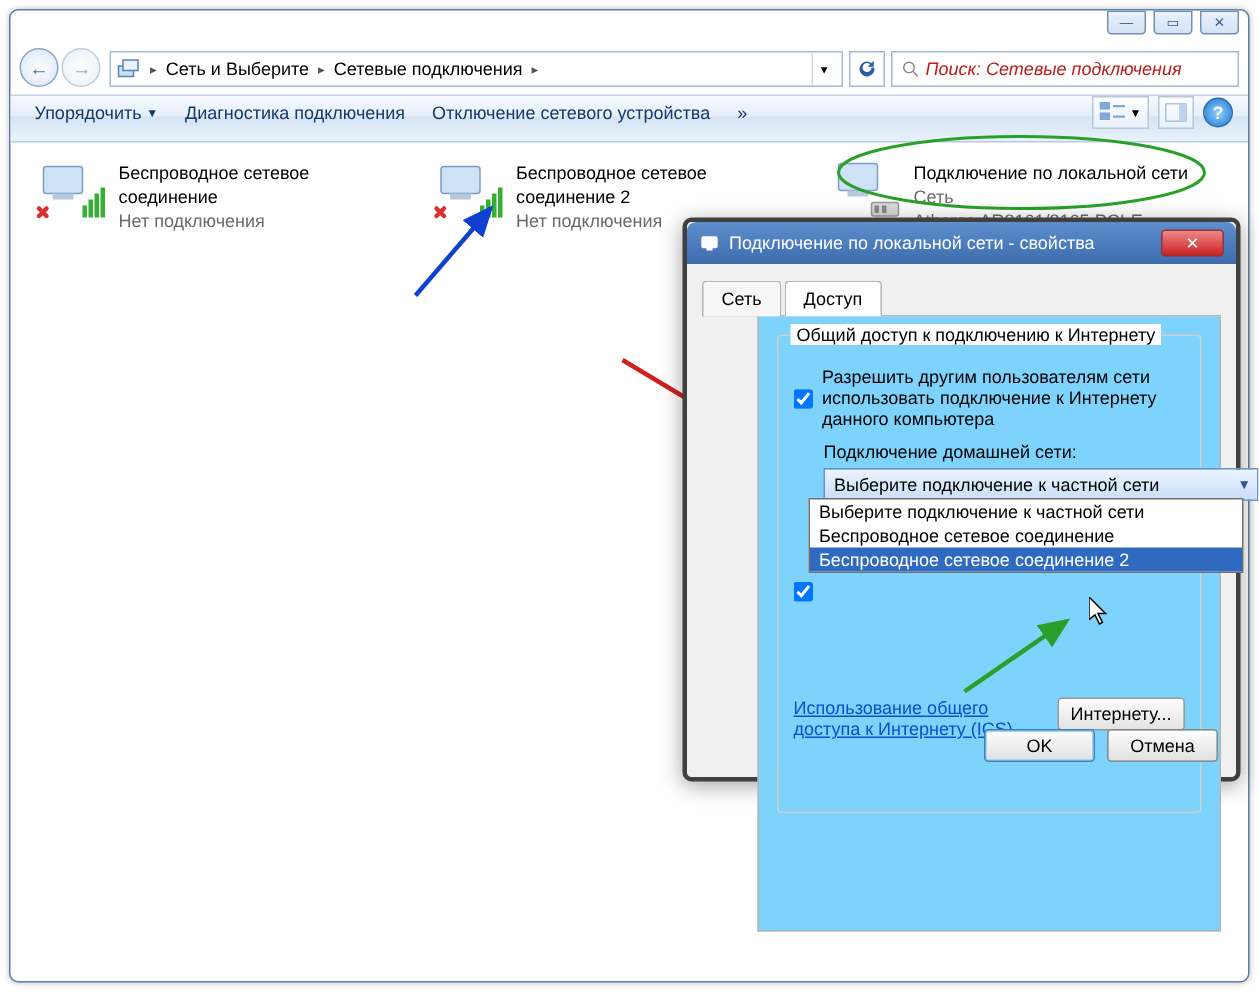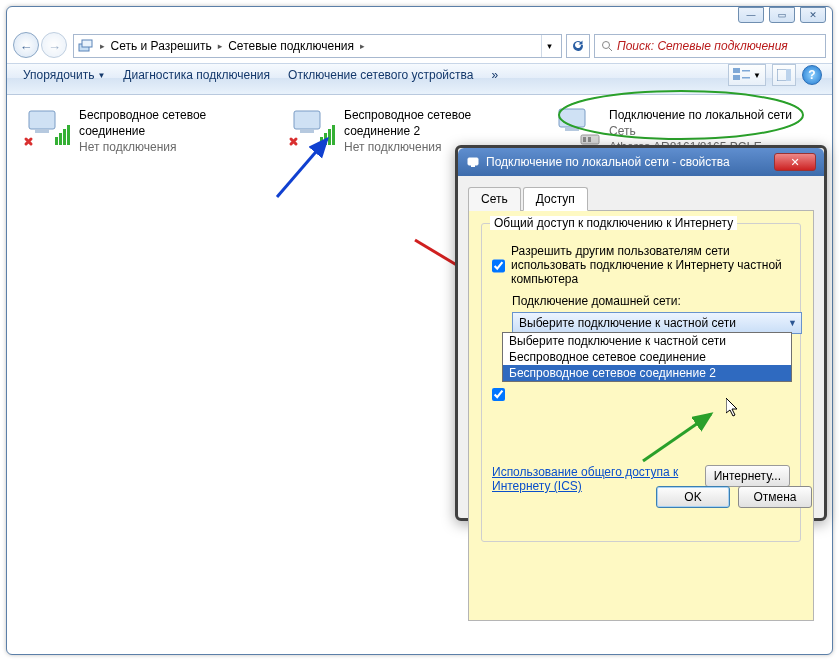--- a/index.html
+++ b/index.html
@@ -46,21 +46,21 @@
 
 
 .dialog { position: absolute; left: 455px; top: 145px; width: 372px; height: 376px; border: 3px solid #404040; border-radius: 6px; background: #f0f0f0; box-shadow: 0 3px 14px rgba(0,0,0,.35); overflow: visible; }
 .dlg-title { height: 28px; background: linear-gradient(#5f8ecf,#3d6cac); border-radius: 6px 6px 0 0; display: flex; align-items: center; padding: 0 8px; color: #fff; font-size: 12px; }
 .dlg-title .spacer { flex: 1; }
 .dlg-close { width: 42px; height: 18px; background: linear-gradient(#e88,#c22); border: 1px solid #933; border-radius: 3px; color: #fff; display: flex; align-items: center; justify-content: center; font-size: 11px; }
 .dlg-body { padding: 10px 10px 8px; }
 .tabs { display: flex; border-bottom: 1px solid #b5b5b5; }
 .tab { font-size: 12px; padding: 4px 12px; border: 1px solid #b5b5b5; border-bottom: none; background: #f6f6f6; margin-right: 2px; border-radius: 3px 3px 0 0; position: relative; top: 1px; }
 .tab.active { background: #fff; border-bottom: 1px solid #fff; }
-.panel { background: #fef9c3; border: 1px solid #b5b5b5; border-top: none; height: 410px; padding: 12px; position: relative; font-size: 12px; }
+.panel { background: #7dd3fc; border: 1px solid #b5b5b5; border-top: none; height: 410px; padding: 12px; position: relative; font-size: 12px; margin-left: 37px; }
 .group { border: 1px solid #cfcfcf; border-radius: 3px; padding: 14px 10px 48px; position: relative; }
 .group-title { position: absolute; top: -8px; left: 8px; background: #fff; padding: 0 4px; font-size: 12px; }
 .chk-row { display: flex; gap: 6px; margin: 6px 0; }
 .chk-row input { margin-top: 2px; }
 .sub { margin-left: 20px; margin-top: 8px; }
 .combo { width: 290px; height: 22px; border: 1px solid #6893cc; background: linear-gradient(#ecf4ff,#c9def7); display: flex; align-items: center; padding: 0 6px; font-size: 12px; position: relative; }
 .combo .caret { position: absolute; right: 4px; font-size: 9px; color: #2b5592; }
 .dropdown { position: absolute; left: 20px; top: 108px; width: 290px; border: 1px solid #707070; background: #fff; font-size: 12px; z-index: 5; }
 .dropdown .opt { padding: 1px 6px; }
 .dropdown .opt.hl { background: #2f6ac0; color: #fff; }
@@ -88,21 +88,21 @@
       <span class="nav-circle nav-fwd">→</span>
     </div>
     <div class="breadcrumb">
       <span class="bc-icon">
         <svg viewBox="0 0 16 16">
             <rect x="1" y="6" width="10" height="7" fill="#c8dff5" stroke="#5a84b8"></rect>
             <rect x="4" y="2" width="10" height="7" fill="#eaf3fc" stroke="#5a84b8"></rect>
           </svg>
       </span>
       <span class="bc-sep">▸</span>
-      <span>Сеть и Разрешить</span>
+      <span>Сеть и Выберите</span>
       <span class="bc-sep">▸</span>
       <span>Сетевые подключения</span>
       <span class="bc-sep">▸</span>
       <span style="flex:1"></span>
       <span class="bc-drop">▾</span>
     </div>
     <div class="refresh">
       <svg width="14" height="14" viewBox="0 0 14 14">
           <path d="M7 2a5 5 0 1 0 4.9 4H10a3 3 0 1 1-.9-2.1L7.5 5.5h4V1.5L10 3A5 5 0 0 0 7 2z" fill="#2a5ea3"></path>
         </svg>
@@ -236,21 +236,21 @@
   <div class="dlg-body">
     <div class="tabs">
       <div class="tab">Сеть</div>
       <div class="tab active">Доступ</div>
     </div>
     <div class="panel">
       <div class="group">
         <div class="group-title">Общий доступ к подключению к Интернету</div>
         <div class="chk-row">
           <input type="checkbox" checked="" style="">
-          <label>Разрешить другим пользователям сети использовать подключение к Интернету частной компьютера</label>
+          <label>Разрешить другим пользователям сети использовать подключение к Интернету данного компьютера</label>
         </div>
         <div class="sub">
           <div>Подключение домашней сети:</div>
           <div class="combo" style="margin-top:4px">
             <span>Выберите подключение к частной сети</span>
             <span class="caret">▼</span>
           </div>
         </div>
         <div class="dropdown">
           <div class="opt">Выберите подключение к частной сети</div>

